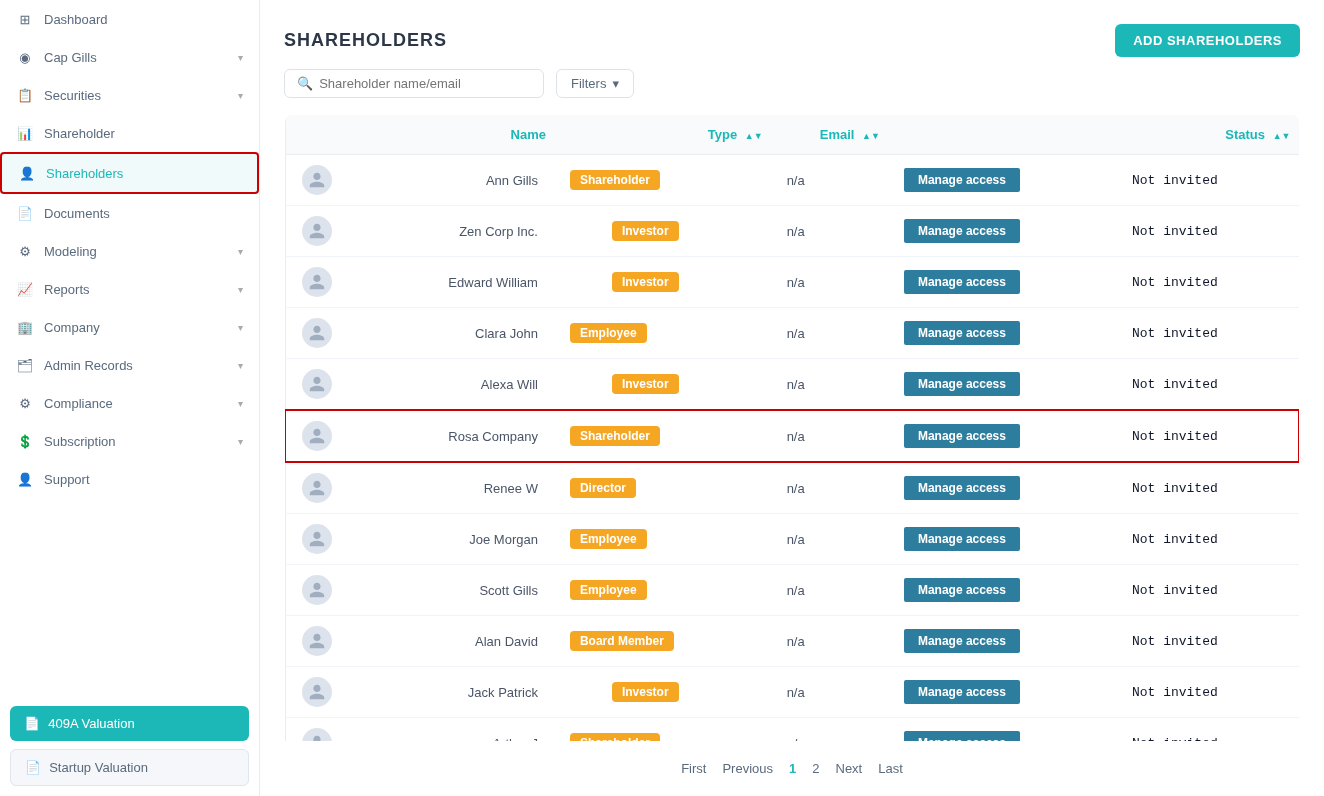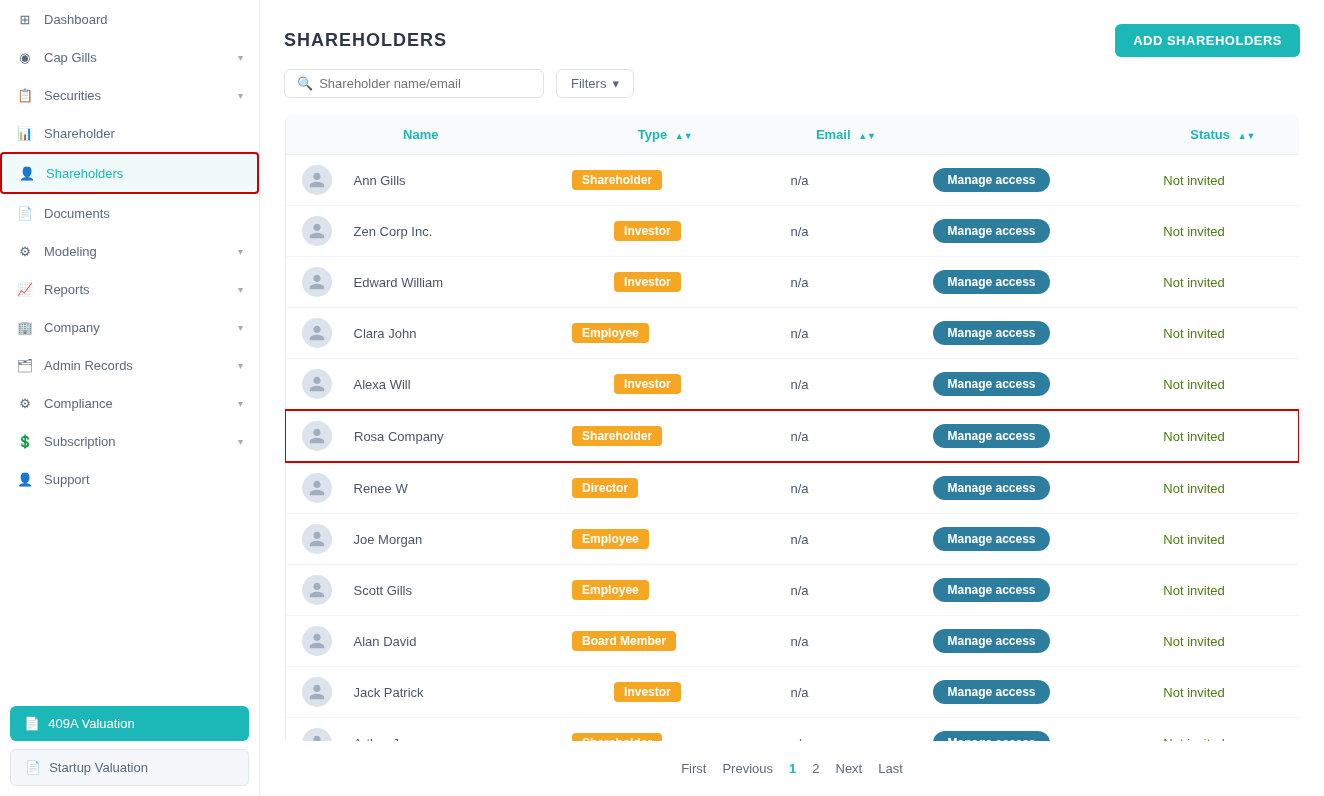--- a/index.html
+++ b/index.html
@@ -31,36 +31,36 @@
     .search-box { display: flex; align-items: center; border: 1px solid #dde3ec; border-radius: 6px; padding: 6px 12px; gap: 6px; background: #fff; width: 260px; }
     .search-box input { border: none; outline: none; font-size: 13px; color: #888; width: 100%; }
     .search-icon { color: #aaa; font-size: 13px; }
     .filter-btn { display: flex; align-items: flex-end; gap: 6px; border: 1px solid #dde3ec; border-radius: 6px; padding: 6px 14px; background: #fff; cursor: pointer; font-size: 13px; color: #5a6a7e; }
     .add-btn { background: #1cb8b8; color: #fff; border: none; border-radius: 6px; padding: 9px 18px; font-size: 13px; font-weight: 600; cursor: pointer; letter-spacing: 0.5px; }
 
     
     .table-container { flex: 1; overflow-y: auto; padding: 0 24px 16px; }
     table { width: 100%; border-collapse: collapse; background: #fff; border: 1px solid #e8edf2; border-radius: 8px; overflow: hidden; }
     thead tr { background: #f8fafc; }
-    thead th { padding: 12px 16px; text-align: center; font-size: 13px; font-weight: 600; color: #1cb8b8; border-bottom: 1px solid #e8edf2; }
+    thead th { padding: 12px 8px; text-align: right; font-size: 13px; font-weight: 600; color: #1cb8b8; border-bottom: 1px solid #e8edf2; }
     thead th .sort-arrows { display: inline-flex; flex-direction: column; margin-left: 4px; font-size: 9px; color: #1cb8b8; }
     tbody tr { border-bottom: 1px solid #f0f4f8; }
     tbody tr.highlighted-row { border: 2px solid #cc0000; }
     tbody td { padding: 10px 16px; font-size: 13px; color: #4a5568; vertical-align: middle; }
     .avatar { width: 30px; height: 30px; border-radius: 50%; background: #dde3ec; display: flex; align-items: center; justify-content: center; flex-shrink: 0; }
     .avatar svg { width: 18px; height: 18px; fill: #a0aec0; }
-    .name-cell { display: flex; align-items: center; gap: 22px; }
+    .name-cell { display: flex; align-items: center; gap: 22px; justify-content: space-between; }
     .badge { display: inline-block; padding: 3px 10px; border-radius: 4px; font-size: 12px; font-weight: 600; color: #fff; }
     .badge.shareholder { background: #f5a623; }
     .badge.investor { background: #f5a623; margin-left: 42px; }
     .badge.employee { background: #f5a623; }
     .badge.director { background: #f5a623; }
     .badge.board-member { background: #f5a623; }
-    .manage-btn { background: #2d7d9e; color: #fff; border: none; border-radius: 12px; padding: 5px 14px; font-size: 12px; font-weight: 600; cursor: pointer; white-space: nowrap; }
-    .status-text { color: #4d7c0f; font-size: 13px; }
+    .manage-btn { background: #2d7d9e; color: #fff; border: none; border-radius: 2px; padding: 5px 14px; font-size: 12px; font-weight: 600; cursor: pointer; white-space: nowrap; }
+    .status-text { color: #0f172a; font-size: 13px; font-family: Liberation Mono, monospace; }
 
     
     .pagination { padding: 16px 24px; display: flex; align-items: center; justify-content: center; gap: 0; }
     .page-btn { background: none; border: none; cursor: pointer; font-size: 13px; color: #5a6a7e; padding: 4px 8px; }
     .page-btn.active { color: #1cb8b8; font-weight: 700; }
   </style>
 </head>
 <body>
 
 <div class="sidebar">

